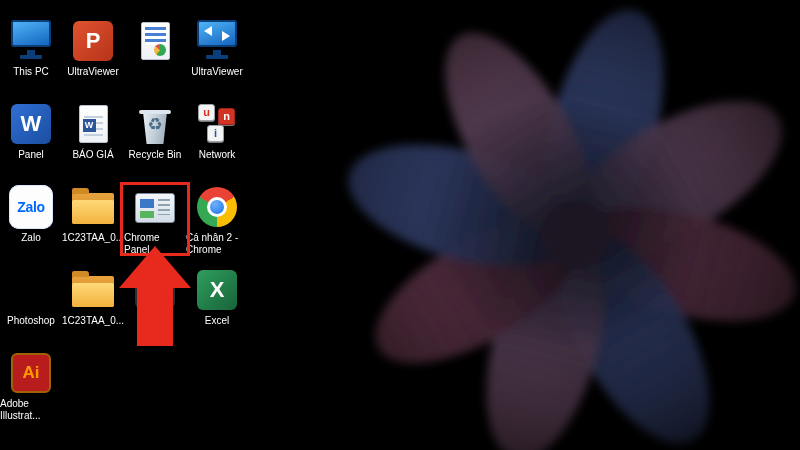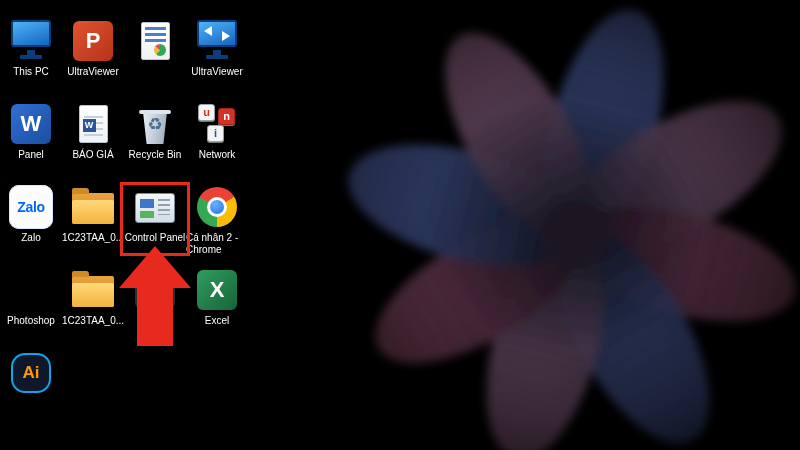--- a/index.html
+++ b/index.html
@@ -13,21 +13,21 @@
   .ic{width:44px;height:44px;position:relative;display:flex;align-items:center;justify-content:center;flex:none}
   .lbl{margin-top:3px;font-size:10px;line-height:1.2;color:#fff;text-shadow:0 1px 2px #000,0 0 3px #000;max-width:66px;word-wrap:break-word}
 
   
   .tile{display:flex;align-items:center;justify-content:center;font-weight:bold}
   .t-ppt{width:40px;height:40px;background:linear-gradient(135deg,#e0532f,#b7331a);color:#fff;font-size:22px;border-radius:6px}
   .t-word{width:40px;height:40px;background:linear-gradient(135deg,#2f6fd4,#1b4ea0);color:#fff;font-size:22px;border-radius:6px}
   .t-zalo{width:44px;height:44px;background:#fdfdfd;color:#0068ff;font-size:14px;border-radius:10px;letter-spacing:-.3px;box-shadow:inset 0 0 0 1px #d9e6ff}
   .t-duet{width:40px;height:40px;background:#2e2e36;color:#b9a7e8;font-size:22px;border-radius:8px}
   .t-excel{width:40px;height:40px;background:linear-gradient(135deg,#2e9e5b,#18633a);color:#fff;font-size:22px;border-radius:6px}
-  .t-ai{width:40px;height:40px;background:#0f172a;color:#ff9a00;font-size:17px;border-radius:14px;border:2px solid #0ea5e9}
+  .t-ai{width:40px;height:40px;background:#b91c1c;color:#ff9a00;font-size:17px;border-radius:6px;border:2px solid #a16207}
 
   
   .scr{width:40px;height:27px;margin-top:1px;background:linear-gradient(160deg,#4fb3f6,#1565c0);border:2px solid #0b3e79;border-radius:3px;position:relative;display:flex;align-items:center;justify-content:center}
   .neck{position:absolute;bottom:8px;left:50%;transform:translateX(-50%);width:8px;height:5px;background:#0b3e79}
   .base{position:absolute;bottom:4px;left:50%;transform:translateX(-50%);width:22px;height:4px;background:#0b3e79;border-radius:1px}
   .ic .scr{align-self:flex-start;margin-left:auto;margin-right:auto}
   .globe{width:16px;height:16px;border-radius:50%;background:
     linear-gradient(#9fd1ff 0 0) center/100% 2px no-repeat,
     linear-gradient(#9fd1ff 0 0) center/2px 100% no-repeat,#0b3e79}
   .tri{position:absolute;width:0;height:0;border-style:solid}
@@ -193,21 +193,21 @@
         <div class="lbl">1C23TAA_0...</div>
       </div>
       <div class="cell">
         <div class="ic ic-controlpanel">
           <span class="cplwin">
             <span class="cpl1"></span>
             <span class="cpl2"></span>
             <span class="cpl3"></span>
           </span>
         </div>
-        <div class="lbl">Control Panel</div>
+        <div class="lbl">Chrome Panel</div>
       </div>
       <div class="cell">
         <div class="ic ic-chrome">
           <span class="chromeball"></span>
         </div>
         <div class="lbl">Cá nhân 2 - Chrome</div>
       </div>
       <div class="cell">
         <div class="ic ic-hidden"></div>
         <div class="lbl">Photoshop</div>
@@ -229,20 +229,21 @@
       <div class="cell">
         <div class="ic ic-excel">
           <span class="tile t-excel">X</span>
         </div>
         <div class="lbl">Excel</div>
       </div>
       <div class="cell">
         <div class="ic ic-illustrator">
           <span class="tile t-ai">Ai</span>
         </div>
+        <div class="lbl">Adobe Illustrat...</div>
       </div>
     </div>
 
   <div class="hlbox" style="border-color: rgb(232, 41, 29);"></div>
 
   <svg class="arrow" width="80" height="100" viewBox="0 0 80 100">
     <polygon points="40,0 76,42 58,42 58,100 22,100 22,42 4,42" fill="#e8291d"></polygon>
   </svg>
 
 </div>

